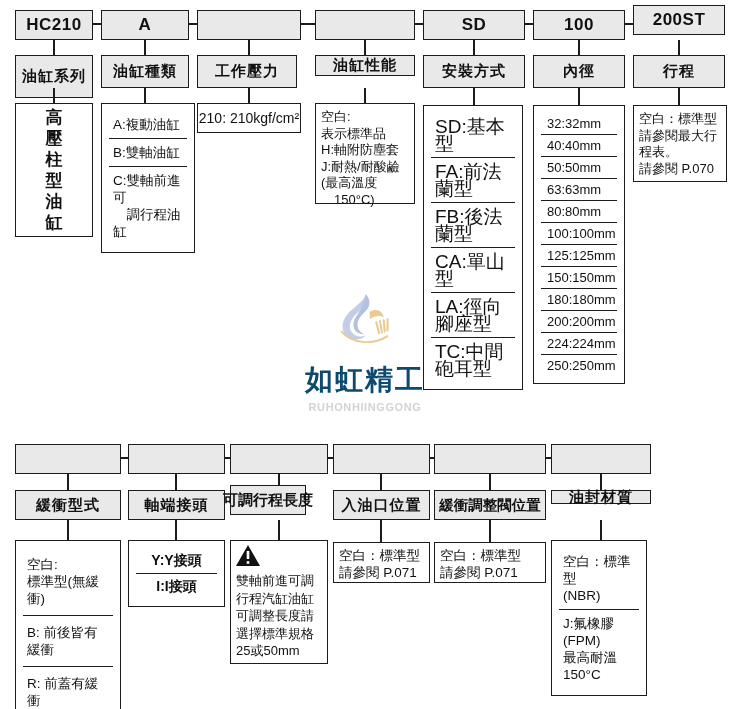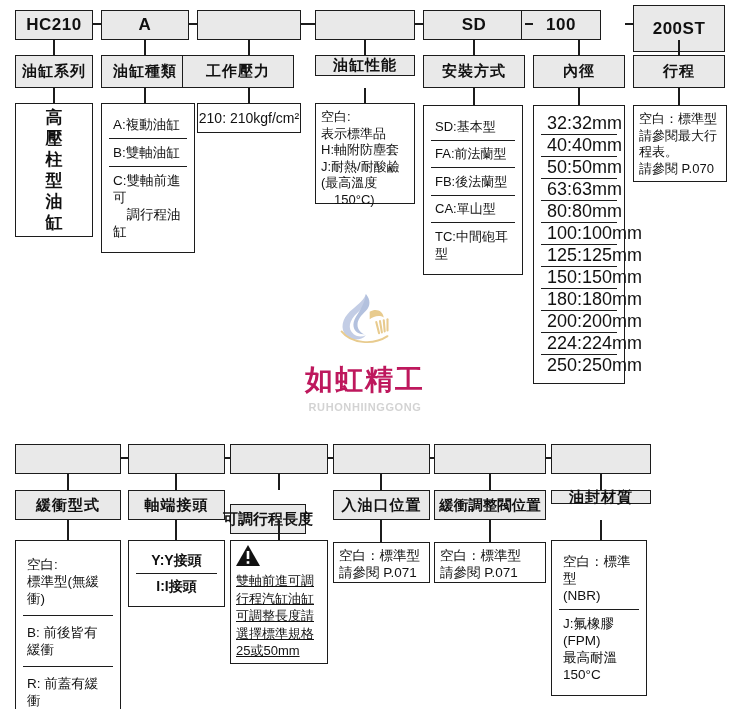--- a/index.html
+++ b/index.html
@@ -12,30 +12,30 @@
   .code{font-weight:bold;font-size:17px;letter-spacing:.5px;}
   .label{font-size:15px;font-weight:600;letter-spacing:1px;white-space:nowrap;}
   .hline,.vline{position:absolute;background:#1c1c1c;}
   .hline{height:1.6px;}
   .vline{width:1.6px;}
   .vtext{display:flex;align-items:center;justify-content:center;text-align:center;
     font-size:17px;font-weight:600;line-height:21px;white-space:pre-line;}
   .rows{padding:7px;}
   .row{padding:5px 4px;font-size:13.5px;line-height:17px;white-space:pre-line;}
   .row + .row{border-top:1.4px solid #1c1c1c;}
-  .rows-mount .row{padding:4.5px 4px;line-height:17.5px;font-size:13px;}
-  .rows-bore .row{padding:2px 6px;line-height:17px;font-size:18px;}
+  .rows-mount .row{padding:4.5px 4px;line-height:17.5px;font-size:19px;}
+  .rows-bore .row{padding:2px 6px;line-height:17px;font-size:13px;}
   .rows-pad .row{padding:8px 4px;line-height:17px;}
   .rows-center .row{text-align:center;padding:4px 2px;font-size:14px;font-weight:600;}
   .note{padding:5px 5px;font-size:13px;line-height:16.5px;white-space:pre-line;}
   .notec{display:flex;align-items:center;justify-content:center;font-size:14px;white-space:pre;}
   .warnbox{padding:4px 5px;}
-  .warnbox .note{padding:2px 0 0 0;font-size:13px;line-height:17.5px;text-decoration:underline;}
+  .warnbox .note{padding:2px 0 0 0;font-size:13px;line-height:17.5px;}
   .wm{position:absolute;left:298px;top:293px;width:134px;text-align:center;pointer-events:none;}
-  .wm-cn{font-size:28px;font-weight:bold;letter-spacing:2px;color:#be185d;margin-top:4px;white-space:nowrap;}
+  .wm-cn{font-size:28px;font-weight:bold;letter-spacing:2px;color:#0c4a6e;margin-top:4px;white-space:nowrap;}
   .wm-en{font-size:11px;font-weight:bold;letter-spacing:.6px;color:#d3d3d3;margin-top:2px;white-space:nowrap;}
 </style>
 </head>
 <body>
 
 <div class="stage">
 
   <div class="wm">
     <svg width="66" height="60" viewBox="0 0 70 64">
       <path d="M36 1 C39 9 33 15 27 21 C18 29 16 38 23 44 C27 47 32 47 36 45 C30 52 18 51 13 43 C8 34 13 24 22 17 C29 11 34 7 36 1 Z" fill="#c3cde5"></path>
@@ -51,41 +51,41 @@
     </svg>
     <div class="wm-cn">如虹精工</div>
     <div class="wm-en">RUHONHIINGGONG</div>
   </div>
 
   <div class="box gray code" style="left:15px;top:10px;width:78px;height:30px">HC210</div>
   <div class="box gray code" style="left:101px;top:10px;width:88px;height:30px">A</div>
   <div class="box gray code" style="left:197px;top:10px;width:104px;height:30px"></div>
   <div class="box gray code" style="left:315px;top:10px;width:100px;height:30px"></div>
   <div class="box gray code" style="left:423px;top:10px;width:102px;height:30px">SD</div>
-  <div class="box gray code" style="left:521px;top:10px;width:80px;height:30px">100</div>
-  <div class="box gray code" style="left:633px;top:5px;width:92px;height:47px">200ST</div>
+  <div class="box gray code" style="left:533px;top:10px;width:92px;height:30px">100</div>
+  <div class="box gray code" style="left:633px;top:5px;width:92px;height:30px">200ST</div>
 
   <div class="hline" style="left:93px;top:23px;width:8px"></div>
   <div class="hline" style="left:189px;top:23px;width:8px"></div>
   <div class="hline" style="left:301px;top:23px;width:14px"></div>
   <div class="hline" style="left:415px;top:23px;width:8px"></div>
   <div class="hline" style="left:525px;top:23px;width:8px"></div>
   <div class="hline" style="left:625px;top:23px;width:8px"></div>
 
   <div class="vline" style="left:53px;top:40px;height:15px"></div>
   <div class="vline" style="left:144px;top:40px;height:15px"></div>
   <div class="vline" style="left:248px;top:40px;height:15px"></div>
   <div class="vline" style="left:364px;top:40px;height:15px"></div>
   <div class="vline" style="left:473px;top:40px;height:15px"></div>
   <div class="vline" style="left:578px;top:40px;height:15px"></div>
   <div class="vline" style="left:678px;top:40px;height:15px"></div>
 
-  <div class="box gray label" style="left:15px;top:55px;width:78px;height:33px">油缸系列</div>
+  <div class="box gray label" style="left:15px;top:55px;width:78px;height:43px">油缸系列</div>
   <div class="box gray label" style="left:101px;top:55px;width:88px;height:33px">油缸種類</div>
-  <div class="box gray label" style="left:182px;top:55px;width:112px;height:33px">工作壓力</div>
+  <div class="box gray label" style="left:197px;top:55px;width:100px;height:33px">工作壓力</div>
   <div class="box gray label" style="left:315px;top:55px;width:100px;height:21px">油缸性能</div>
   <div class="box gray label" style="left:423px;top:55px;width:102px;height:33px">安裝方式</div>
   <div class="box gray label" style="left:633px;top:55px;width:92px;height:33px">行程</div>
   <div class="box gray label" style="left:533px;top:55px;width:92px;height:33px">內徑</div>
 
   <div class="vline" style="left:53px;top:88px;height:15px"></div>
   <div class="vline" style="left:144px;top:88px;height:15px"></div>
   <div class="vline" style="left:248px;top:88px;height:15px"></div>
   <div class="vline" style="left:364px;top:88px;height:15px"></div>
   <div class="vline" style="left:473px;top:88px;height:17px"></div>
@@ -113,20 +113,21 @@
 H:軸附防塵套
 J:耐熱/耐酸鹼
 (最高溫度
 　150°C)</div>
 
   <div class="box rows rows-mount" style="left:423px;top:105px;width:100px">
     <div class="row">SD:基本型</div>
     <div class="row">FA:前法蘭型</div>
     <div class="row">FB:後法蘭型</div>
     <div class="row">CA:單山型</div>
+    <div class="row">LA:徑向腳座型</div>
     <div class="row">TC:中間砲耳型</div>
   </div>
 
   <div class="box rows rows-bore" style="left:533px;top:105px;width:92px">
     <div class="row">32:32mm</div>
     <div class="row">40:40mm</div>
     <div class="row">50:50mm</div>
     <div class="row">63:63mm</div>
     <div class="row">80:80mm</div>
     <div class="row">100:100mm</div>
@@ -158,21 +159,21 @@
 
   <div class="vline" style="left:67px;top:474px;height:16px"></div>
   <div class="vline" style="left:175px;top:474px;height:16px"></div>
   <div class="vline" style="left:278px;top:474px;height:16px"></div>
   <div class="vline" style="left:380px;top:474px;height:16px"></div>
   <div class="vline" style="left:489px;top:474px;height:16px"></div>
   <div class="vline" style="left:600px;top:474px;height:16px"></div>
 
   <div class="box gray label" style="left:15px;top:490px;width:106px;height:30px">緩衝型式</div>
   <div class="box gray label" style="left:128px;top:490px;width:97px;height:30px">軸端接頭</div>
-  <div class="box gray label" style="left:230px;top:504px;width:76px;height:30px;letter-spacing:0">可調行程長度</div>
+  <div class="box gray label" style="left:230px;top:485px;width:76px;height:30px;letter-spacing:0">可調行程長度</div>
   <div class="box gray label" style="left:333px;top:490px;width:97px;height:30px">入油口位置</div>
   <div class="box gray label" style="left:434px;top:490px;width:112px;height:30px;letter-spacing:0;font-size:14.5px">緩衝調整閥位置</div>
   <div class="box gray label" style="left:551px;top:490px;width:100px;height:14px">油封材質</div>
 
   <div class="vline" style="left:67px;top:520px;height:20px"></div>
   <div class="vline" style="left:175px;top:520px;height:20px"></div>
   <div class="vline" style="left:278px;top:520px;height:20px"></div>
   <div class="vline" style="left:380px;top:520px;height:22px"></div>
   <div class="vline" style="left:489px;top:520px;height:22px"></div>
   <div class="vline" style="left:600px;top:520px;height:20px"></div>

